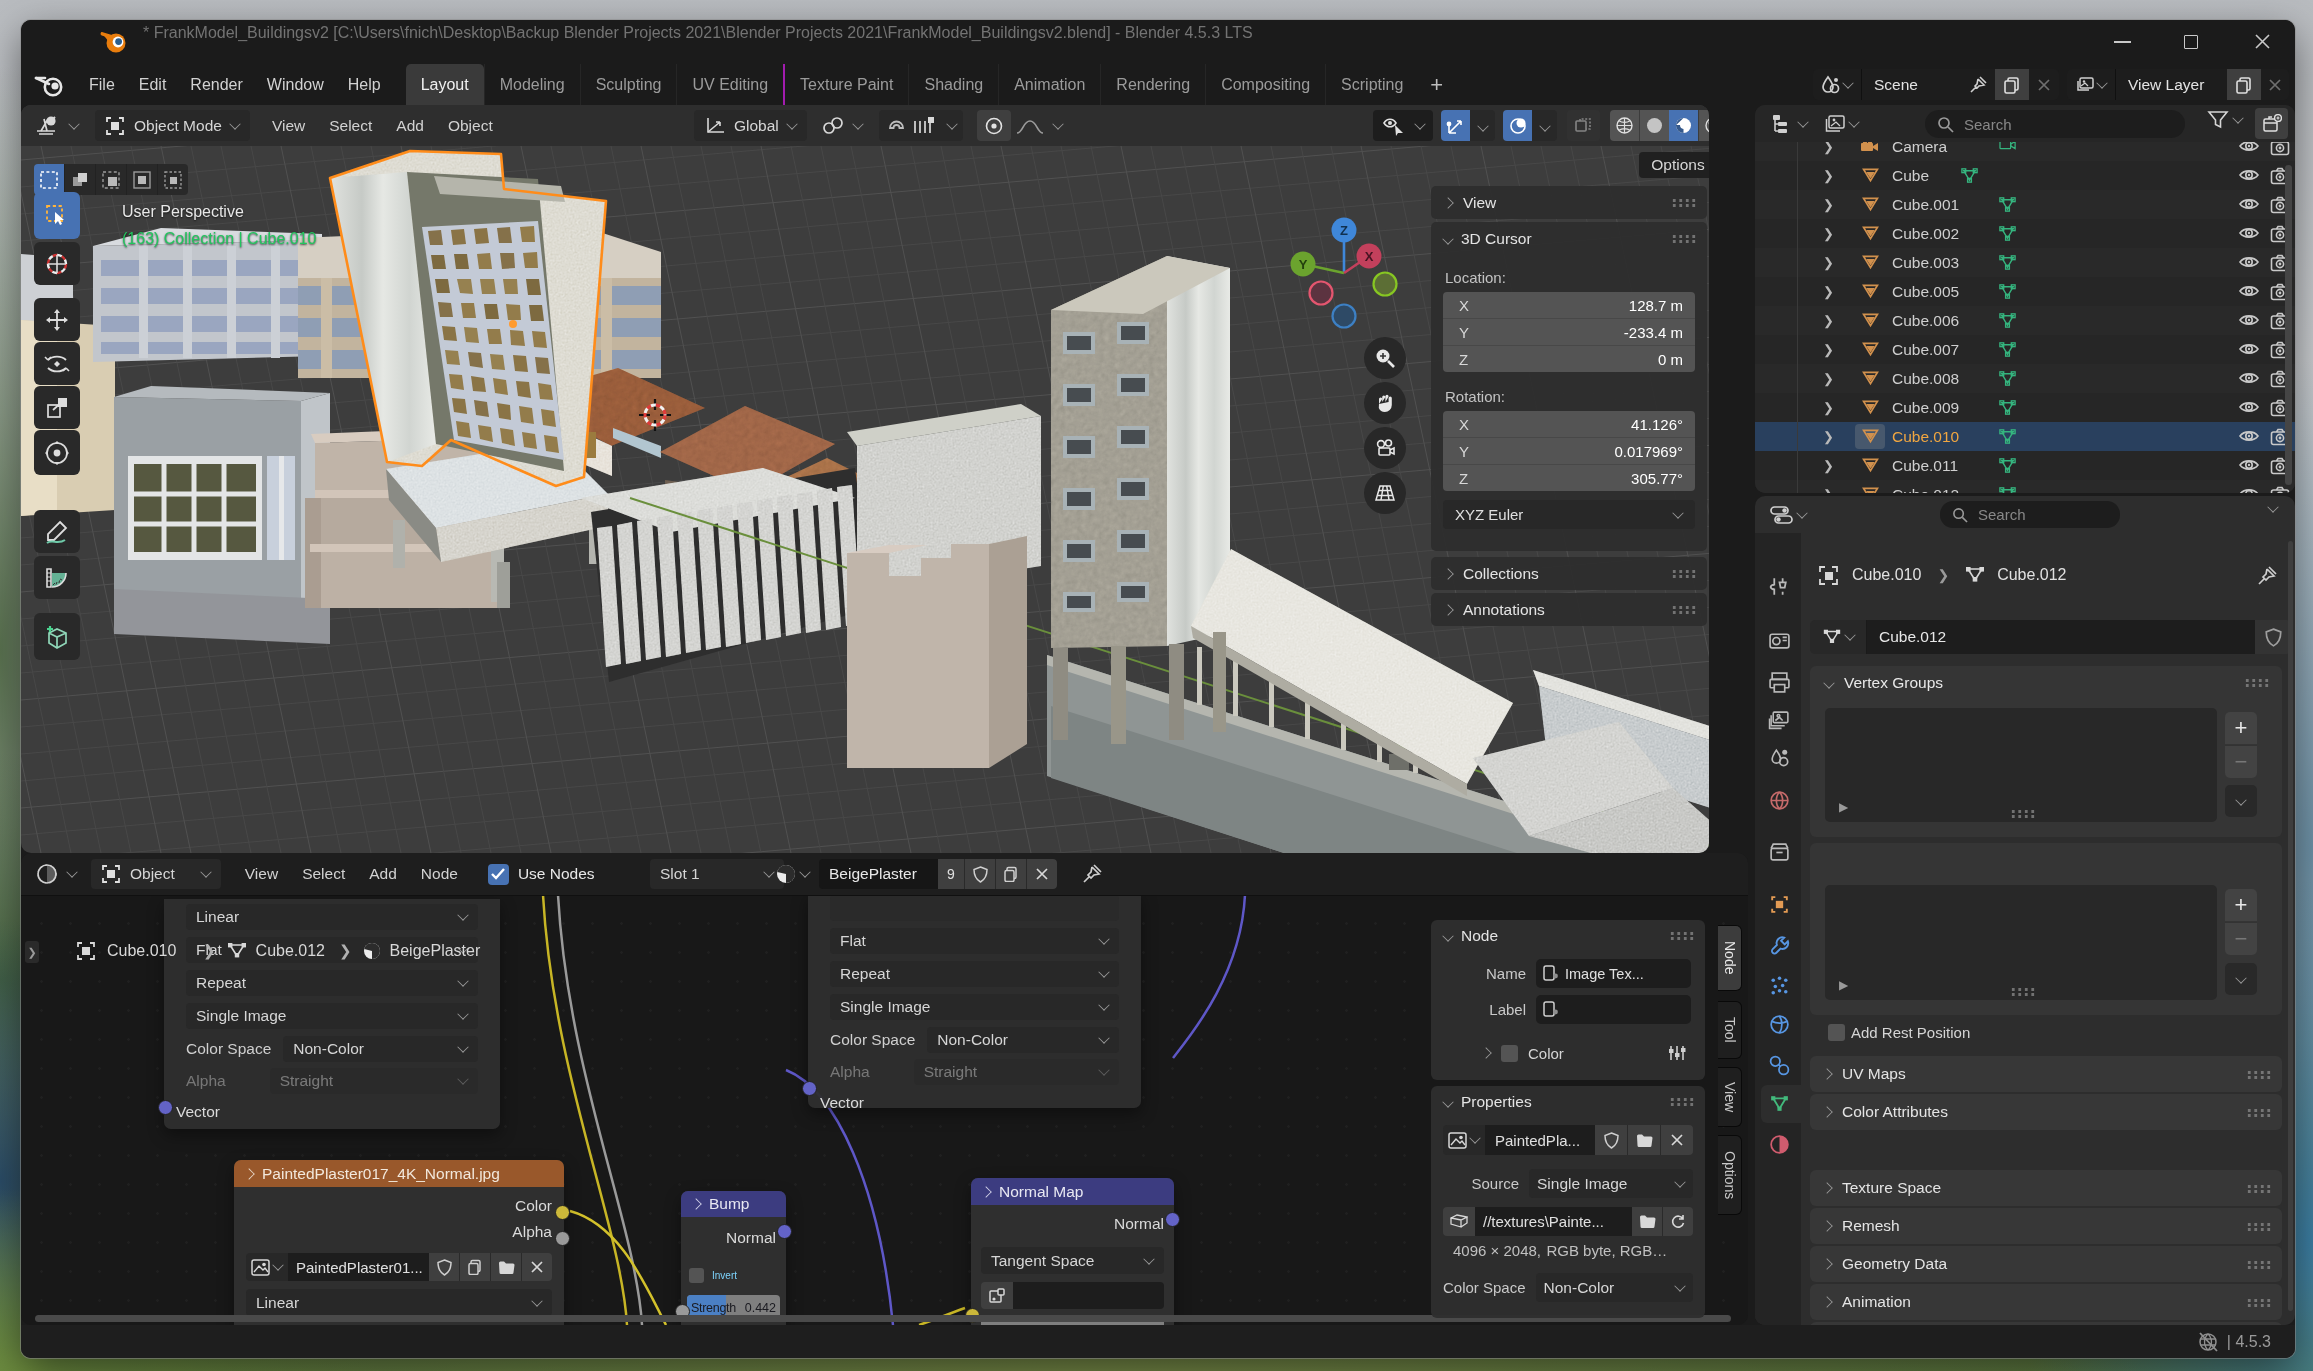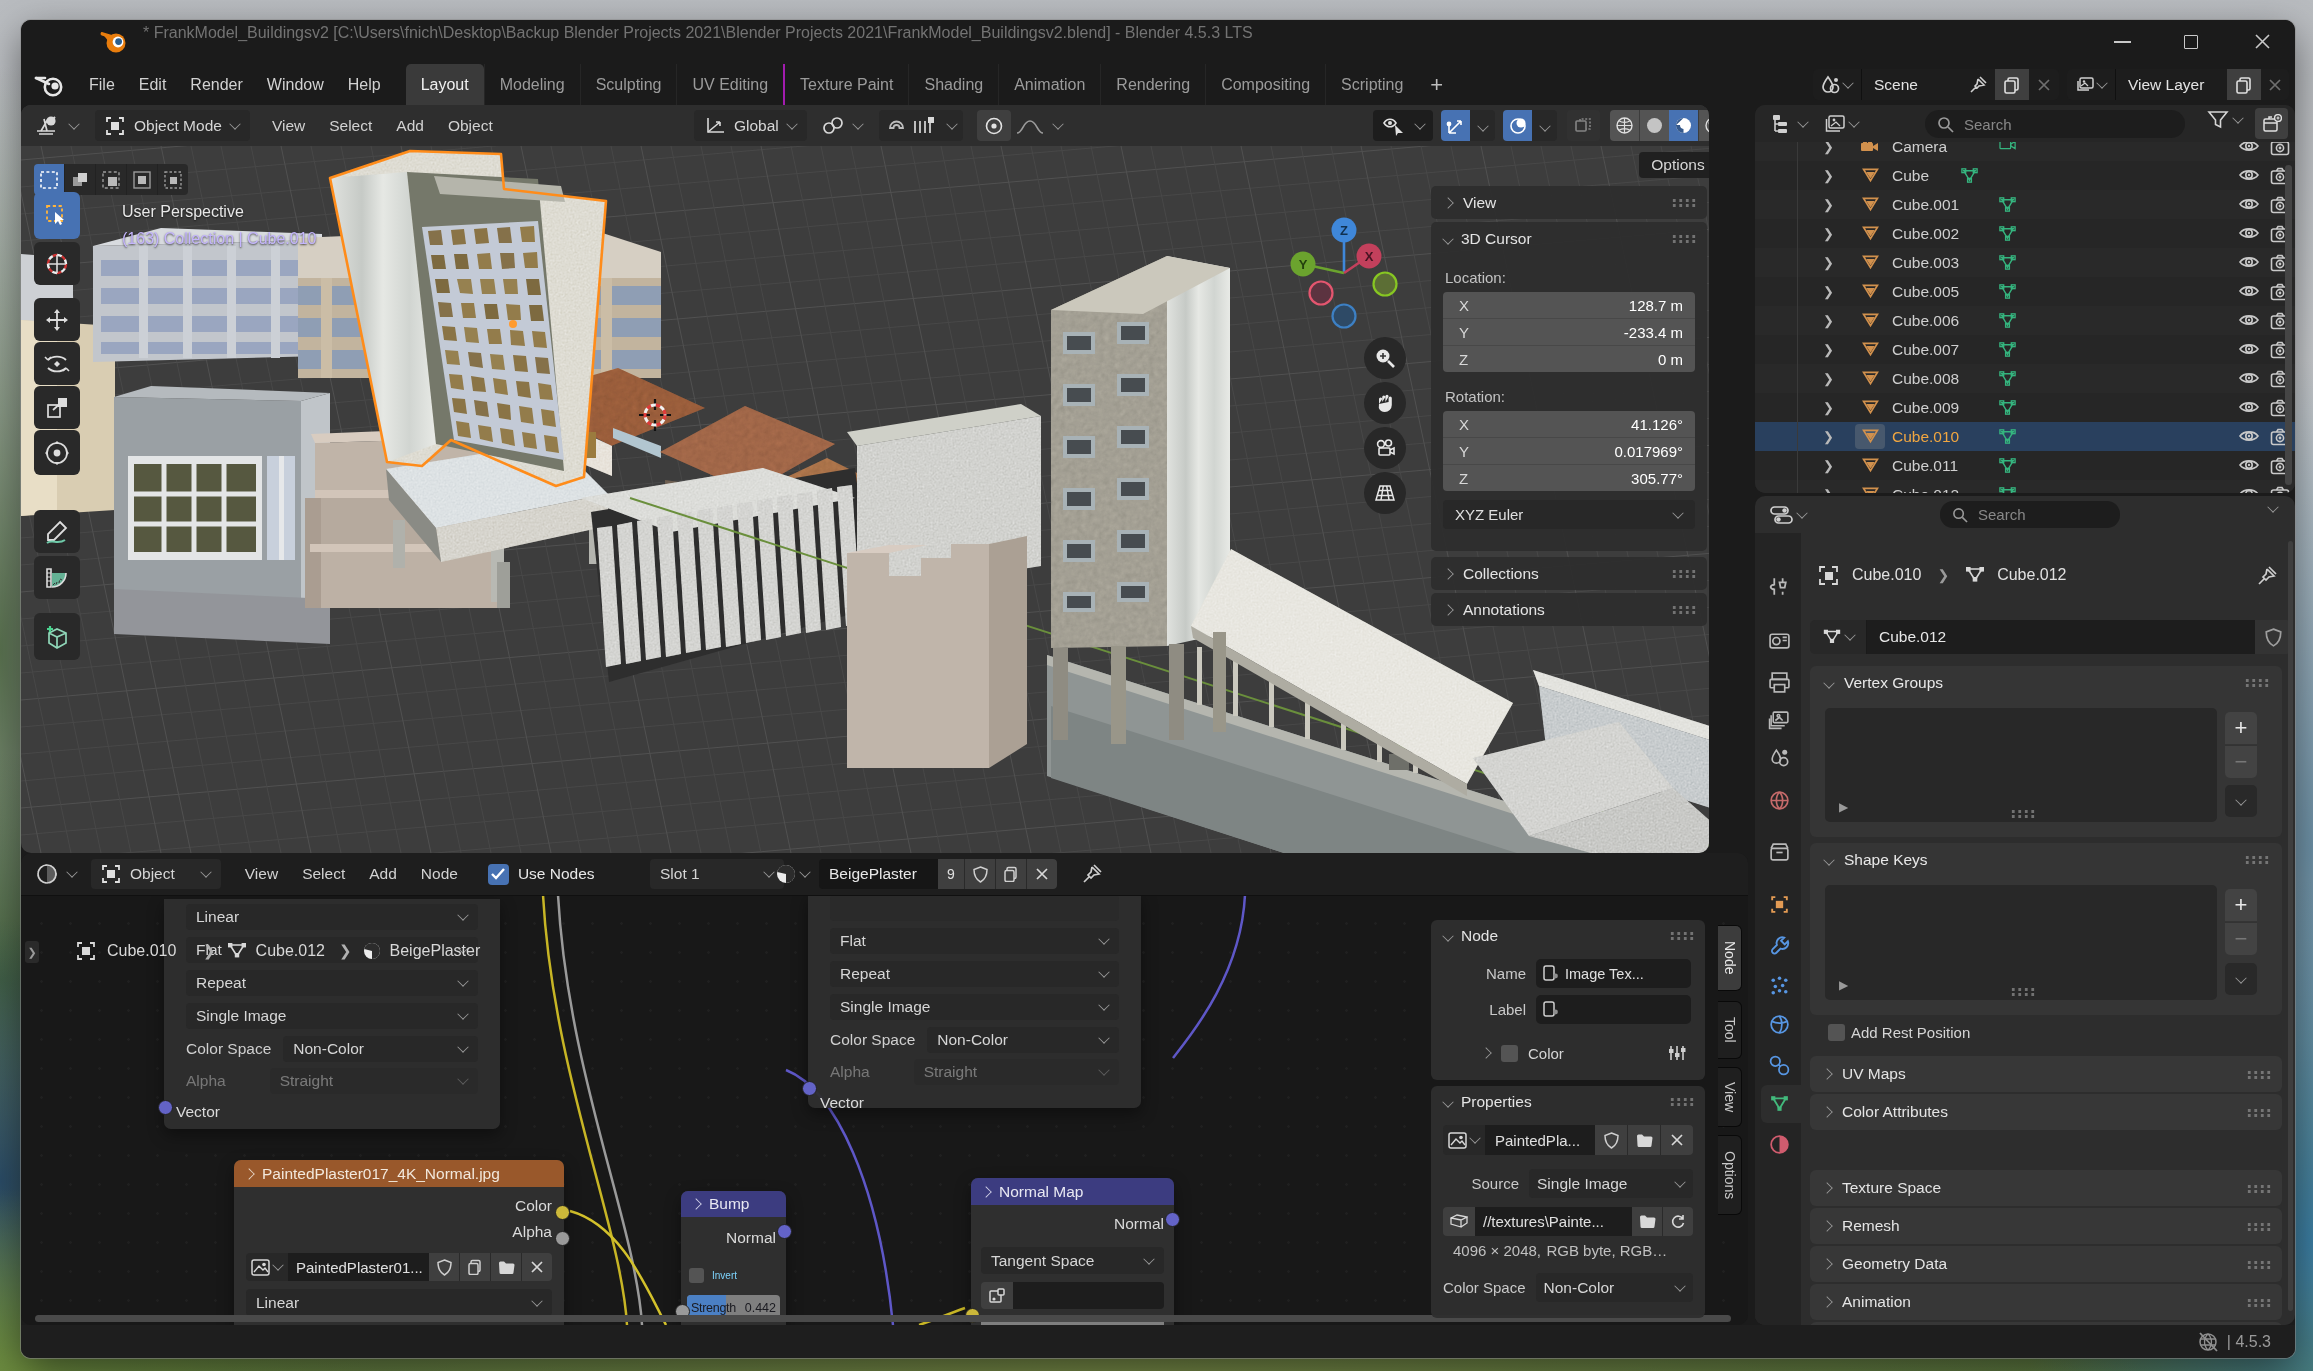--- a/index.html
+++ b/index.html
@@ -721,21 +721,21 @@
           </svg>
         </div>
       <div class="f" style="width:46px;height:47px;background:#292929;border-radius:6px;justify-content:center;margin-top:14px">
           <svg width="28" height="28" viewBox="0 0 28 28">
             <path d="M6 10 L14 6 L23 10 L23 20 L14 25 L6 20 Z M6 10 L14 14 L23 10 M14 14 L14 25" fill="none" stroke="#8fd6b8" stroke-width="1.7"></path>
             <path d="M7 3 V9 M4 6 H10" stroke="#4ad48f" stroke-width="2.2"></path>
           </svg>
         </div>
     </div>
     <div class="a" style="left:101px;top:98px;color:#e8e8e8;font-size:16px;text-shadow:0 1px 2px rgba(0,0,0,.7)">User Perspective</div>
-    <div class="a" style="left:101px;top:125px;color:#c4b5fd;font-size:16px;text-shadow:0 1px 2px rgba(0,0,0,.7)">(163) Collection | Cube.010</div>
+    <div class="a" style="left:101px;top:125px;color:#22c55e;font-size:16px;text-shadow:0 1px 2px rgba(0,0,0,.7)">(163) Collection | Cube.010</div>
 
     <div class="a f dd" style="left:1618px;top:47px;width:96px;height:26px;background:#202020;justify-content:center">Options<span class="chev"></span></div>
 
     <svg class="a" style="left:1262px;top:103px" width="130" height="130" viewBox="0 0 130 130">
       <g stroke-width="2.6">
         <line x1="61" y1="65" x2="61" y2="22" stroke="#3f87d9"></line>
         <line x1="61" y1="65" x2="20" y2="56" stroke="#6ba32e"></line>
         <line x1="61" y1="65" x2="86" y2="48" stroke="#c3405c"></line>
       </g>
       <circle cx="61" cy="22" r="12.5" fill="#3f87d9"></circle>
@@ -1794,25 +1794,20 @@
         <span class="dots4" style="position:absolute;left:185px;bottom:4px"></span>
       </div>
       <div class="a f" style="left:415px;top:46px;width:32px;height:32px;background:#434343;border-radius:5px 5px 0 0;justify-content:center;color:#e8e8e8;font-size:22px;font-weight:300">+</div>
       <div class="a f" style="left:415px;top:79px;width:32px;height:32px;background:#434343;border-radius:0 0 5px 5px;justify-content:center;color:#777;font-size:22px;font-weight:300;border-top:1px solid #333">−</div>
       <div class="a f" style="left:415px;top:119px;width:32px;height:32px;background:#292929;border-radius:5px;justify-content:center">
           <span class="chev" style="margin:-3px 0 0 0"></span>
         </div>
     </div>
 
     <div class="a ppanel" style="left:55px;top:347px;width:472px;height:172px">
-      <div class="f" style="height:33px;padding:0 12px">
-          <span class="chev" style="margin:0 10px 0 2px"></span>
-          <span style="color:#e8e8e8;font-size:15.5px">Shape Keys</span>
-          <span class="dots4" style="margin-left:auto"></span>
-        </div>
       <div class="a" style="left:15px;top:42px;width:392px;height:115px;background:#282828;border-radius:5px">
         <span style="position:absolute;left:14px;bottom:8px;color:#9a9a9a;font-size:12px">▶</span>
         <span class="dots4" style="position:absolute;left:185px;bottom:4px"></span>
       </div>
       <div class="a f" style="left:415px;top:46px;width:32px;height:32px;background:#434343;border-radius:5px 5px 0 0;justify-content:center;color:#e8e8e8;font-size:22px;font-weight:300">+</div>
       <div class="a f" style="left:415px;top:79px;width:32px;height:32px;background:#434343;border-radius:0 0 5px 5px;justify-content:center;color:#777;font-size:22px;font-weight:300;border-top:1px solid #333">−</div>
       <div class="a f" style="left:415px;top:120px;width:32px;height:32px;background:#292929;border-radius:5px;justify-content:center">
           <span class="chev" style="margin:-3px 0 0 0"></span>
         </div>
     </div>

